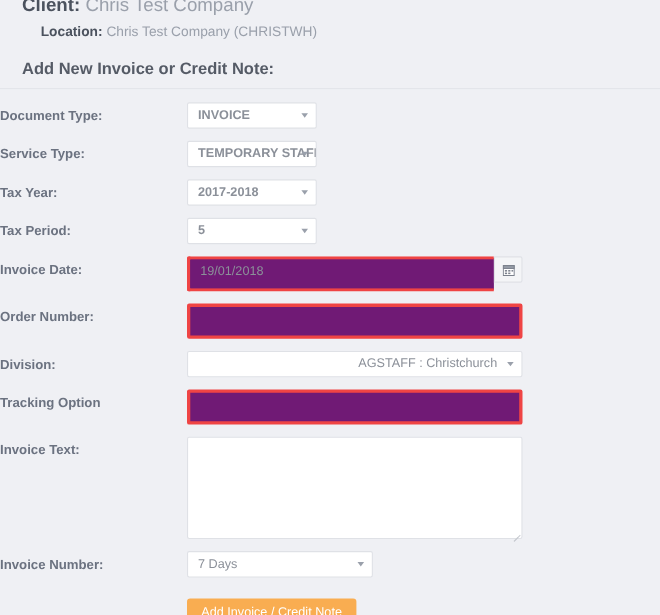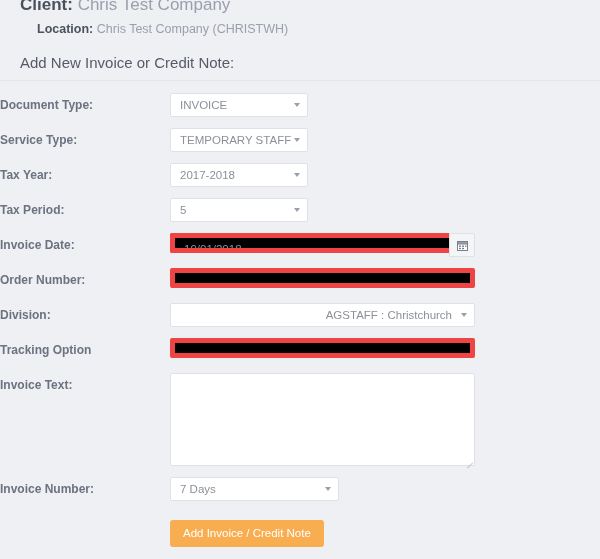--- a/index.html
+++ b/index.html
@@ -47,21 +47,21 @@
     font-weight: bold;
     color: #4b525e;
     margin-left: 17px;
   }
 
   .section-heading {
     font-size: 15px;
     color: #555b66;
     margin: 0;
     padding: 17px 0 9px 20px;
-    font-weight: normal;
+    font-weight: bold;
     border-bottom: 1px solid #e3e5ea;
   }
 
   
   .form {
     padding-top: 12px;
   }
   .row {
     display: flex;
     align-items: flex-start;
@@ -106,30 +106,30 @@
   .sel .caret {
     position: absolute;
     right: 7px;
     top: 9px;
     width: 0;
     height: 0;
     border-left: 3.5px solid transparent;
     border-right: 3.5px solid transparent;
     border-top: 4.5px solid #9aa0ab;
   }
-  .sel-sm { width: 138px; }
+  .sel-sm { width: 118px; font-weight: bold; }
   .sel-lg { width: 305px; text-align: right; }
   .sel-md { width: 169px; }
 
   
   .inp {
-    background: #000000;
-    border: 5px solid #ef4444;
+    background: #701a75;
+    border: 3px solid #ef4444;
     border-radius: 2px;
-    height: 20px;
+    height: 32px;
     box-sizing: border-box;
     padding: 0 9px;
     line-height: 22px;
     font-size: 11.5px;
     color: #8b9099;
     display: block;
     white-space: nowrap;
     overflow: hidden;
   }
   .inp-wide { width: 305px; }

